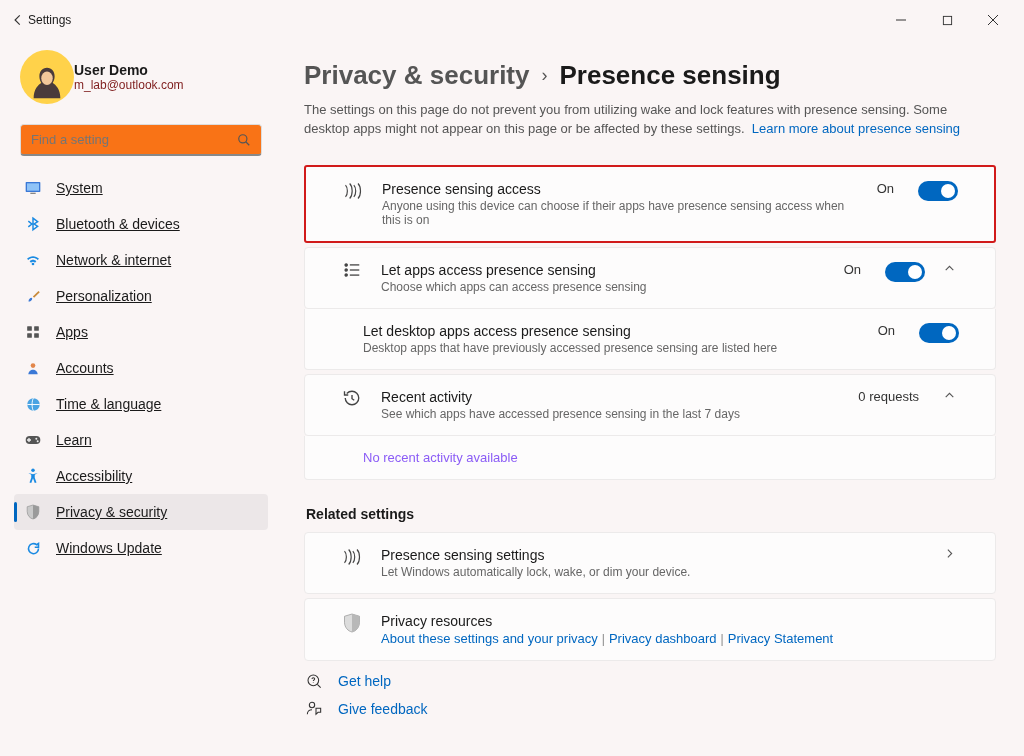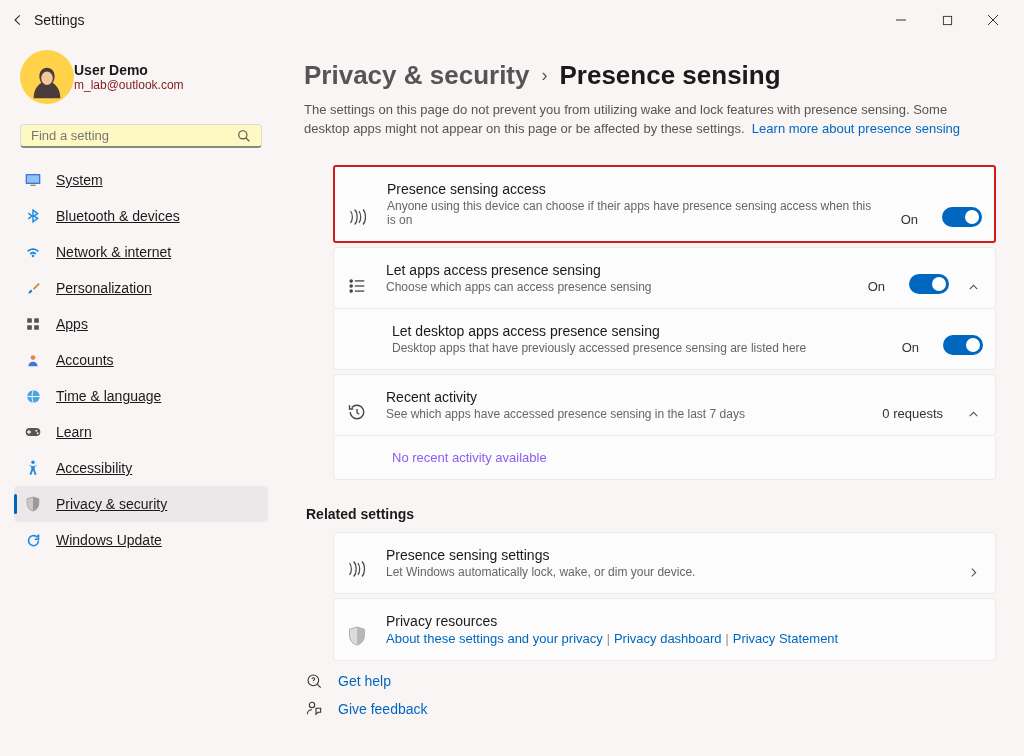--- a/index.html
+++ b/index.html
@@ -13,39 +13,39 @@
     overflow: hidden;
     position: relative;
   }
   .titlebar {
     height: 40px;
     display: flex;
     align-items: center;
     padding: 0 8px;
   }
   .titlebar .back { width: 20px; display:flex; justify-content:center; cursor:pointer; }
-  .titlebar .title { margin-left: 6px; font-size: 14px; }
+  .titlebar .title { margin-left: 0; font-size: 12px; }
   .titlebar .wincontrols { margin-left: auto; display:flex; gap: 0; }
   .titlebar .wincontrols div { width: 46px; height: 30px; display:flex; align-items:center; justify-content:center; cursor:pointer; }
 
   .layout { display:flex; height: calc(100% - 40px); }
   .sidebar { width: 280px; padding: 10px 12px 0 14px; }
   .profile { display:flex; align-items:center; margin: 0 0 20px 6px; }
   .avatar {
     width: 54px; height: 54px; border-radius: 50%;
     background: #ffd24a; display:flex; align-items:flex-end; justify-content:center; overflow:hidden;
   }
   .avatar svg { width: 42px; height: 42px; }
   .profile .name { font-weight: 600; font-size: 14px; }
   .profile .email { font-size: 12px; color: #7f1d1d; }
 
   .searchbox {
     display:flex; align-items:center;
-    background: #fef9c3; border: 1px solid #dcdcdc; border-bottom: 2px solid #888;
-    border-radius: 4px; height: 24px; padding: 0 10px; margin: 0 6px 14px 6px;
+    background: #f97316; border: 1px solid #dcdcdc; border-bottom: 2px solid #888;
+    border-radius: 4px; height: 32px; padding: 0 10px; margin: 0 6px 14px 6px;
   }
   .searchbox input { border:none; outline:none; flex:1; font-size: 13px; background:transparent; }
 
   .nav { list-style:none; }
   .nav li {
     display:flex; align-items:center; gap:14px;
     height: 36px; padding: 0 10px; border-radius: 4px;
     cursor:pointer; font-size: 14px; position:relative;text-decoration:underline;
   }
   .nav li .ic { width:18px; display:flex; justify-content:center; }
@@ -61,23 +61,22 @@
   .breadcrumb { display:flex; align-items:center; gap:12px; margin-bottom: 10px; }
   .breadcrumb .bc1 { font-size: 26px; font-weight:600; color:#555; }
   .breadcrumb .sep { font-size: 18px; color:#555; }
   .breadcrumb .bc2 { font-size: 26px; font-weight:700; }
 
   .desc { font-size: 13px; color:#555; line-height: 1.45; margin-bottom: 26px; max-width: 680px; }
   .desc a { color:#0067c0; text-decoration:none; font-weight:500; }
 
   .card {
     background:#fdfcfc; border:1px solid #eceaea; border-radius:4px;
-    display:flex; align-items:flex-end; padding: 14px 12px; gap:18px;
+    display:flex; align-items:flex-start; padding: 14px 36px; gap:18px;
     margin-bottom: 4px;
-    margin-left: 29px;
   }
   .card.hl { border: 2.5px solid #d11a1a; border-radius:3px; }
   .card .cicon { width:22px; display:flex; justify-content:center; color:#444; }
   .card .ctext { flex:1; }
   .card .ctitle { font-size:14px; }
   .card .csub { font-size:12px; color:#666; margin-top:2px; }
   .card .tail { font-size:13px; color:#333; margin-right:6px; }
   .card .chev { width:16px; color:#555; }
   .card.sub { padding-left: 58px; border-top:none; margin-top:-4px; border-radius:0 0 4px 4px; background:#fdfcfc; }
   .card.group2 { margin-top: 4px; }

